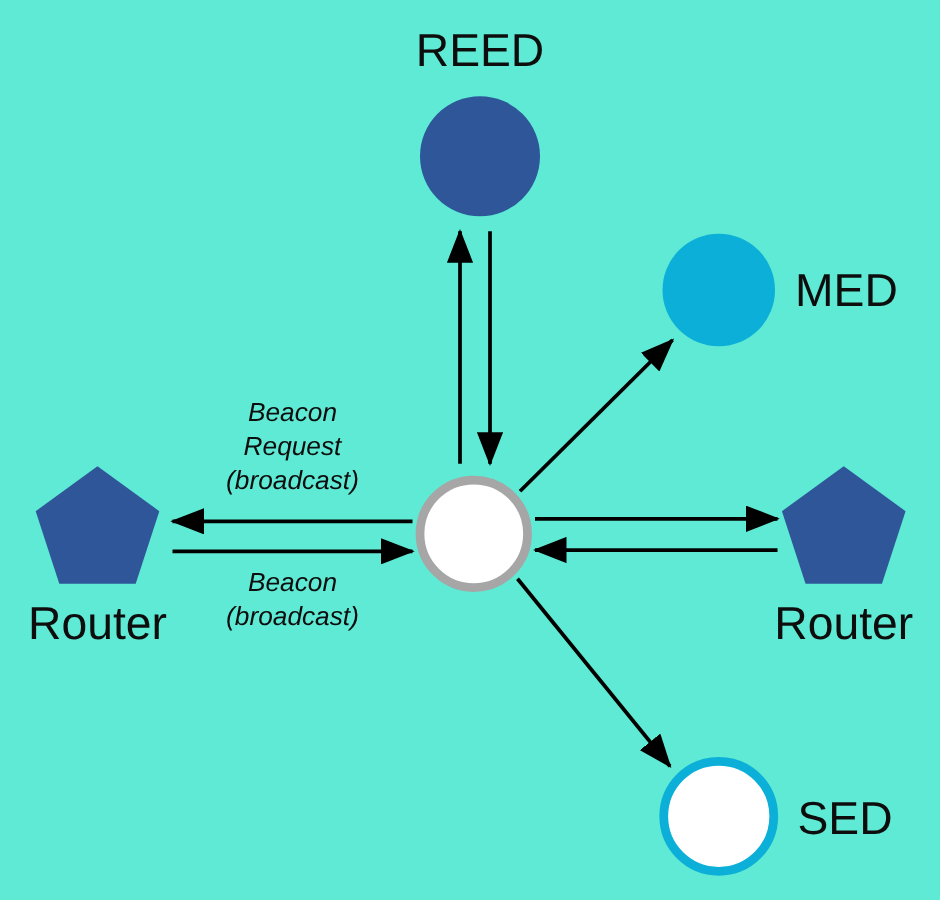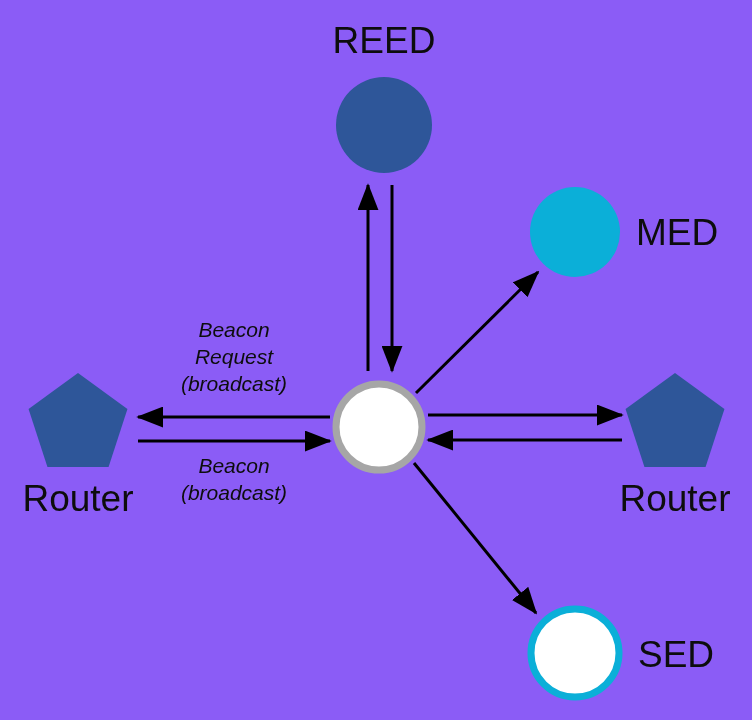--- a/index.html
+++ b/index.html
@@ -7,21 +7,21 @@
     padding: 0;
     background: #ffffff;
   }
   body {
     font-family: "Liberation Sans", sans-serif;
   }
   #diagram-root {
     position: relative;
     width: 752px;
     height: 720px;
-    background: #8b5cf6;
+    background: #5eead4;
     overflow: hidden;
   }
   #diagram-svg {
     position: absolute;
     top: 0;
     left: 0;
     width: 752px;
     height: 720px;
     display: block;
   }

